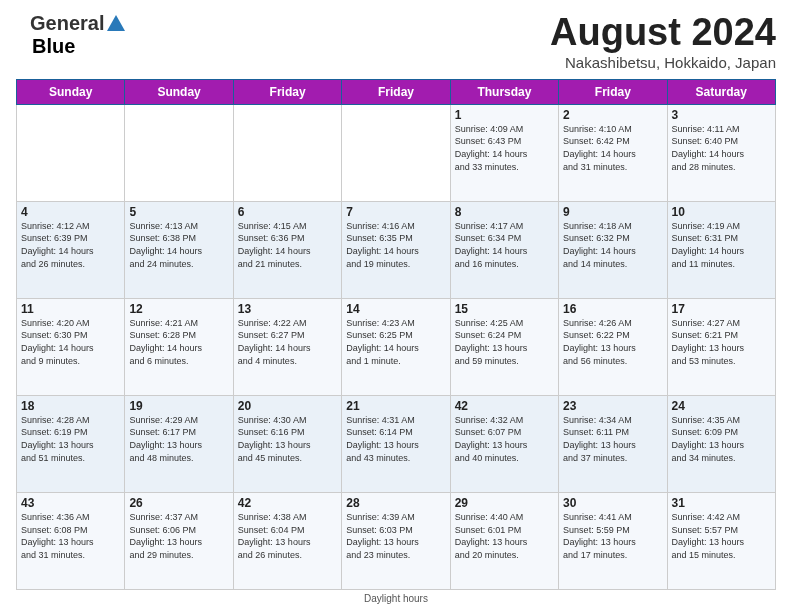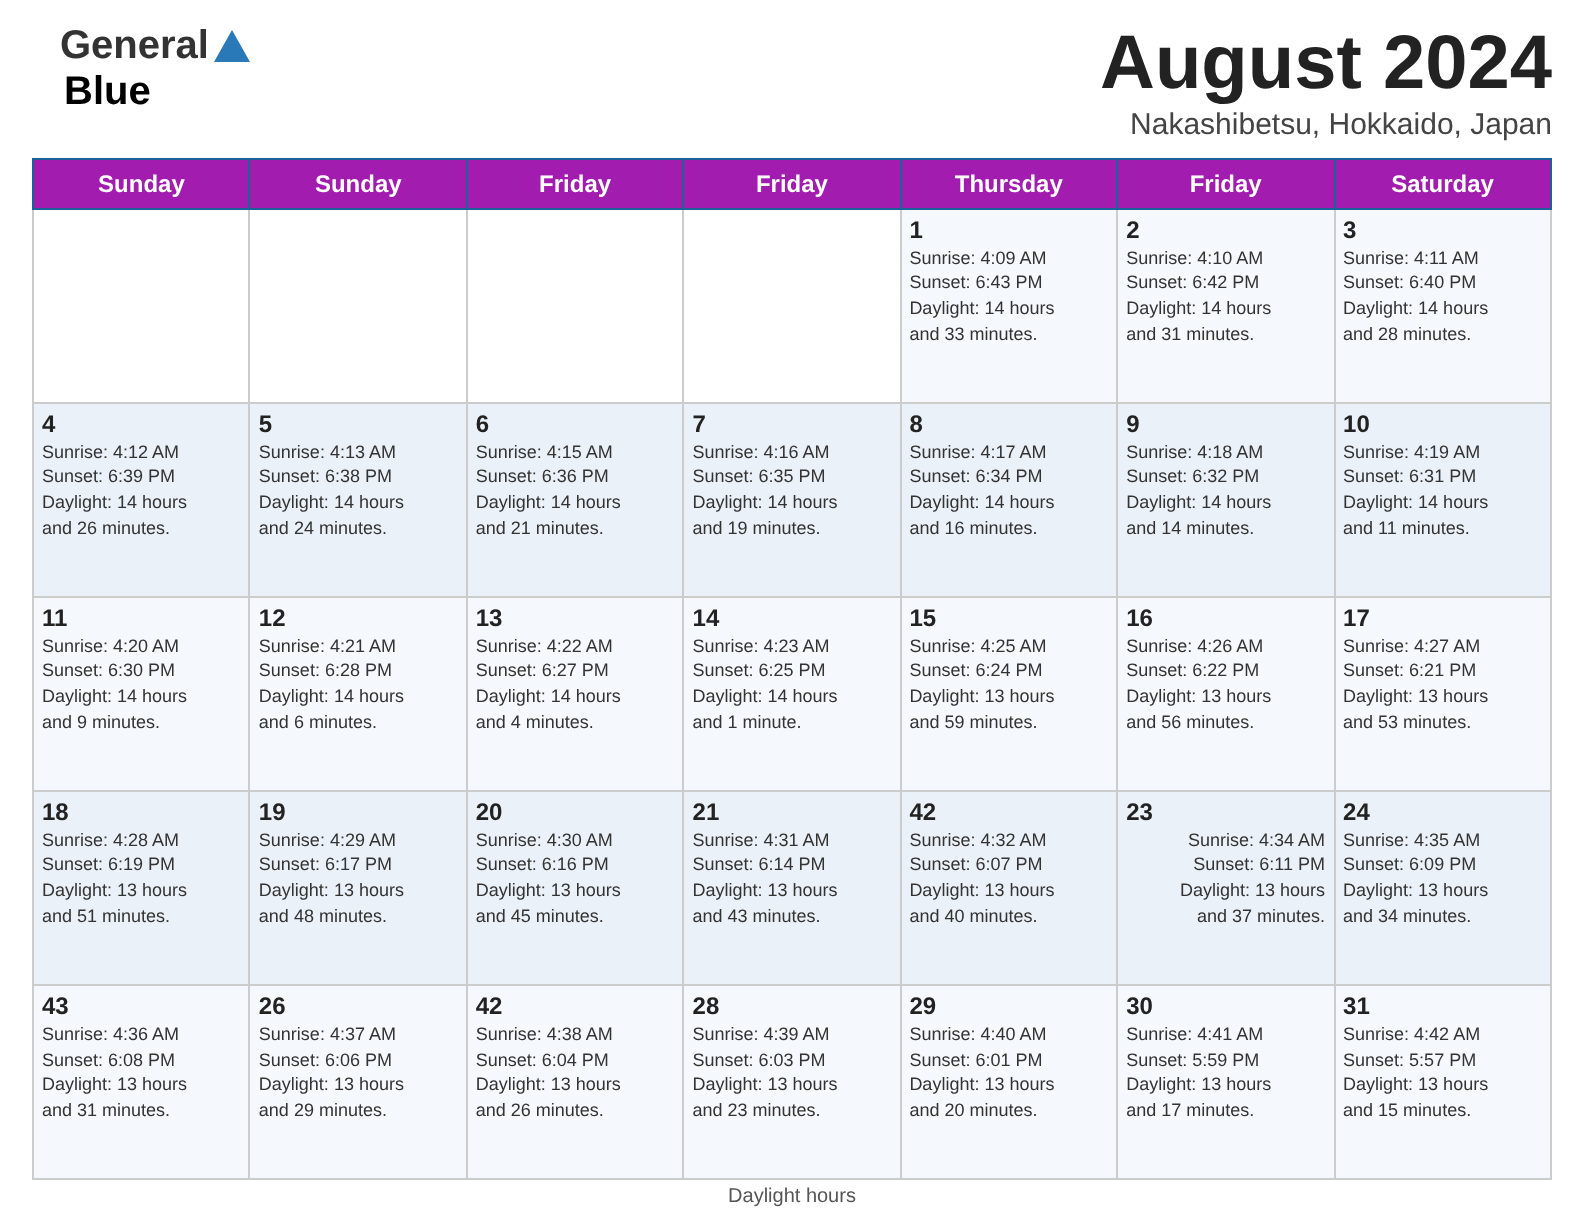--- a/index.html
+++ b/index.html
@@ -306,21 +306,21 @@
           </td>
           <td>
             <span class="day-num">42</span>
             <div class="day-info" style="white-space: pre-line;">Sunrise: 4:32 AM
 Sunset: 6:07 PM
 Daylight: 13 hours
 and 40 minutes.</div>
           </td>
           <td>
             <span class="day-num">23</span>
-            <div class="day-info" style="white-space: pre-line; text-align: right;">Sunrise: 4:34 AM
+            <div class="day-info" style="white-space: pre-line;">Sunrise: 4:34 AM
 Sunset: 6:11 PM
 Daylight: 13 hours
 and 37 minutes.</div>
           </td>
           <td>
             <span class="day-num">24</span>
             <div class="day-info" style="white-space: pre-line;">Sunrise: 4:35 AM
 Sunset: 6:09 PM
 Daylight: 13 hours
 and 34 minutes.</div>

